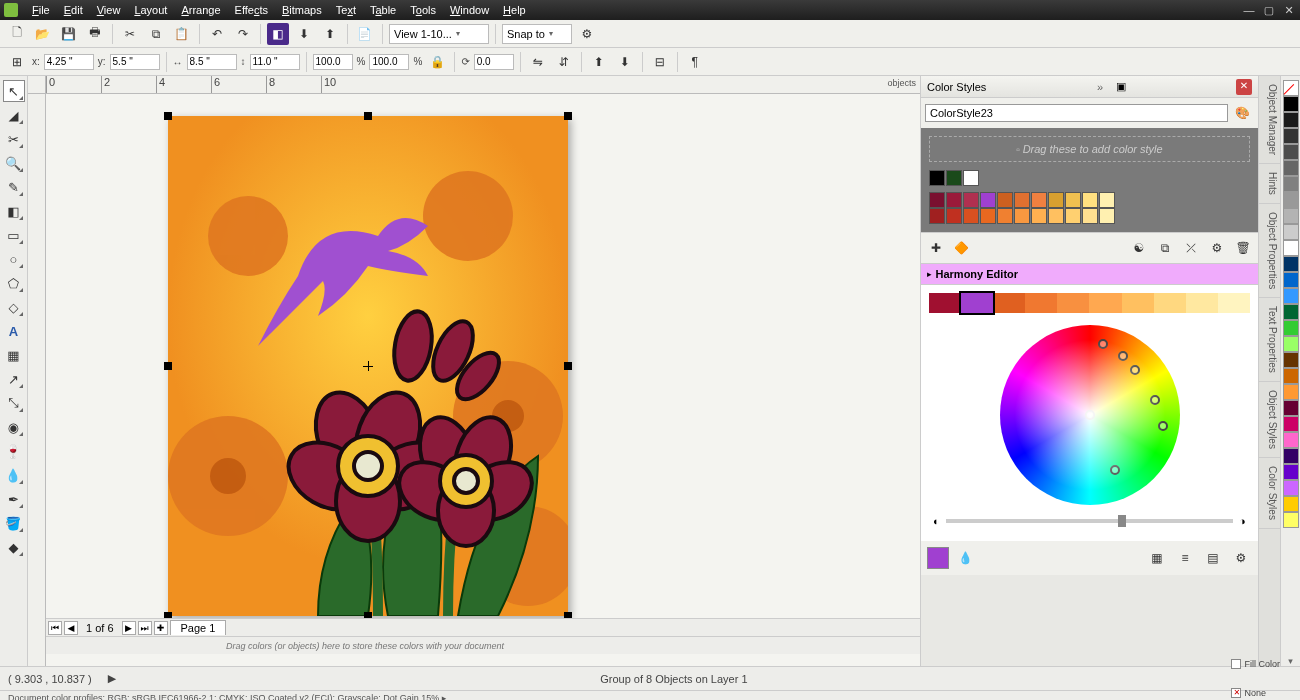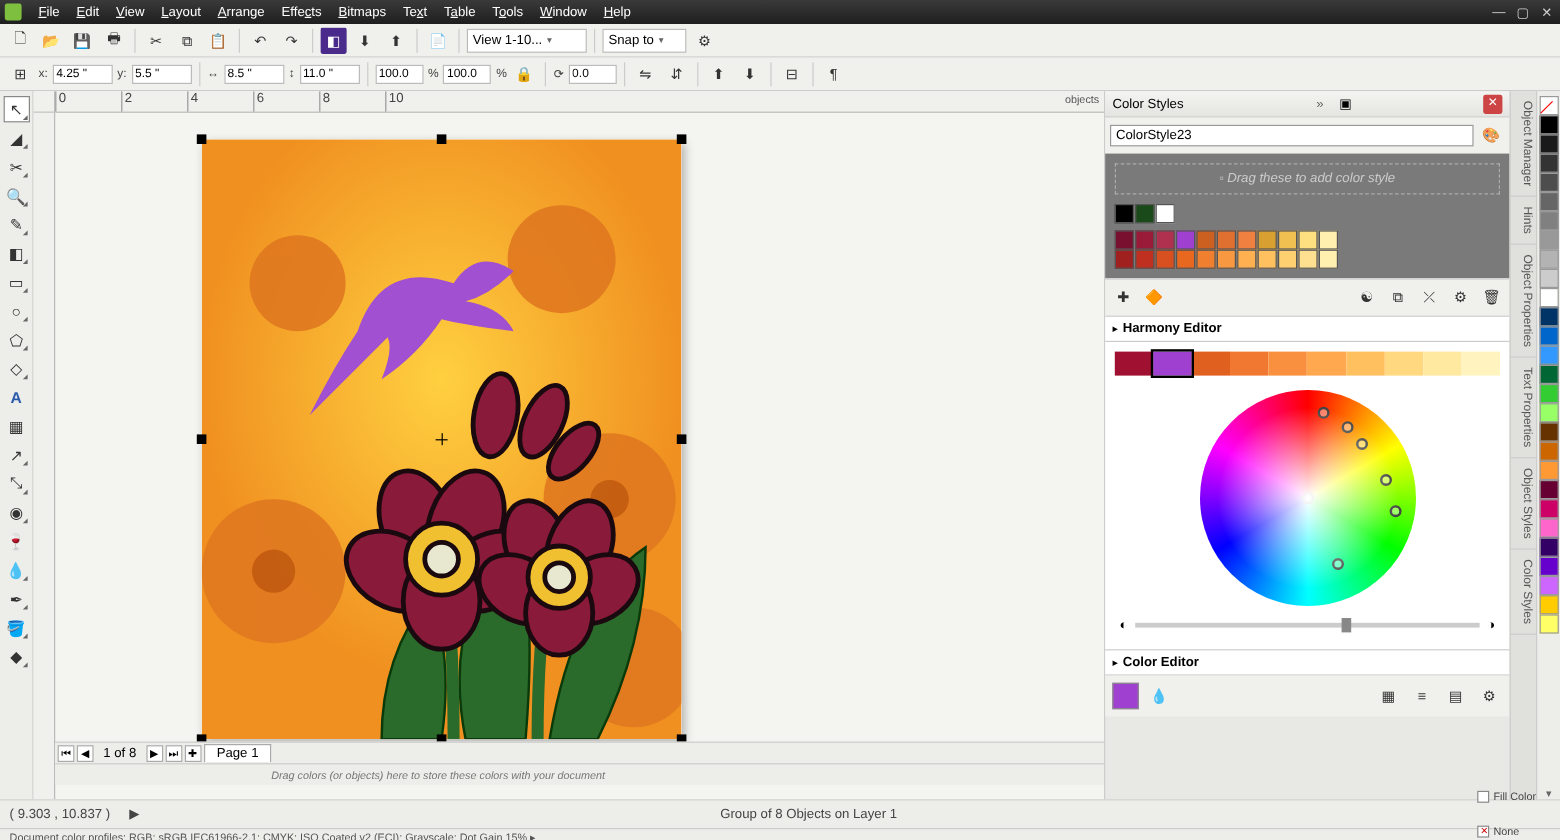--- a/index.html
+++ b/index.html
@@ -46,21 +46,21 @@
 .docker { flex:1; display:flex; flex-direction:column; }
 .dk-title { height:22px; background:linear-gradient(#f4f4f0,#e4e4e0); border-bottom:1px solid #ccc; display:flex; align-items:center; padding:0 6px; font-size:11px; }
 .dk-title .x { margin-left:auto; width:16px; height:16px; background:#c44; color:#fff; text-align:center; line-height:14px; border-radius:2px; font-size:10px; }
 .dk-title .chev { margin-left:auto; width:16px; text-align:center; color:#666; margin-right:4px; }
 .cs-body { background:#7a7a7a; padding:8px; }
 .cs-name { background:#fff; border:1px solid #999; padding:2px 4px; margin-bottom:6px; height:18px; }
 .cs-drop { border:1px dashed #aaa; color:#ccc; text-align:center; padding:6px; font-style:italic; font-size:10px; margin-bottom:8px; }
 .swatch-grid { display:flex; flex-wrap:wrap; gap:1px; }
 .swatch-grid .sw { width:16px; height:16px; border:1px solid #555; }
 .cs-tools { background:#f0f0ec; padding:4px; display:flex; gap:4px; border-top:1px solid #ccc; }
-.harm-title { display:flex; align-items:center; padding:4px 6px; background:#ffffff; border-top:1px solid #ccc; border-bottom:1px solid #ccc; }
+.harm-title { display:flex; align-items:center; padding:4px 6px; background:#f0abfc; border-top:1px solid #ccc; border-bottom:1px solid #ccc; }
 .harm-title::before { content:"▸"; margin-right:4px; font-size:9px; }
 .harm-title b { font-weight:bold; }
 .harm-body { background:#fff; padding:8px; }
 .harm-strip { height:20px; display:flex; margin-bottom:8px; }
 .harm-strip div { flex:1; }
 .harm-strip .sel { outline:2px solid #000; z-index:1; }
 .wheel-wrap { display:flex; justify-content:center; padding:4px 0; }
 .wheel { width:180px; height:180px; border-radius:50%; background:conic-gradient(red,#ff8000,yellow,#80ff00,lime,#00ff80,cyan,#0080ff,blue,#8000ff,magenta,#ff0080,red); position:relative; }
 .wheel::after { content:""; position:absolute; inset:14px; border-radius:50%; background:radial-gradient(circle,#fff 0%,rgba(255,255,255,0) 70%); }
 .marker { position:absolute; width:10px; height:10px; border:2px solid #444; border-radius:50%; background:rgba(255,255,255,.4); }
@@ -275,21 +275,21 @@
       <div class="handle mr"></div>
       <div class="handle bl"></div>
       <div class="handle bm"></div>
       <div class="handle br"></div>
       <div class="xmark"></div>
     </div>
 
     <div class="pagenav">
       <div class="nbtn">⏮</div>
       <div class="nbtn">◀</div>
-      <span style="padding:0 6px">1 of 8</span>
+      <span style="padding:0 6px">1 of 6</span>
       <div class="nbtn">▶</div>
       <div class="nbtn">⏭</div>
       <div class="nbtn">✚</div>
       <div class="tab">Page 1</div>
     </div>
     <div class="colortray">Drag colors (or objects) here to store these colors with your document</div>
   </div>
 
   <div class="panels">
     <div class="docker">
@@ -378,23 +378,20 @@
         </div>
         <div class="slider-row">
           <span>◐</span>
           <div class="track">
               <div class="thumb" style="left:60%"></div>
             </div>
           <span>◑</span>
         </div>
       </div>
 
-      <div class="harm-title">
-          <b>Color Editor</b>
-        </div>
       <div class="ce-body">
         <div class="ce-sw"></div>
         <div class="tbtn">💧</div>
         <div style="flex:1"></div>
         <div class="tbtn">▦</div>
         <div class="tbtn">≡</div>
         <div class="tbtn">▤</div>
         <div class="tbtn">⚙</div>
       </div>
     </div>

